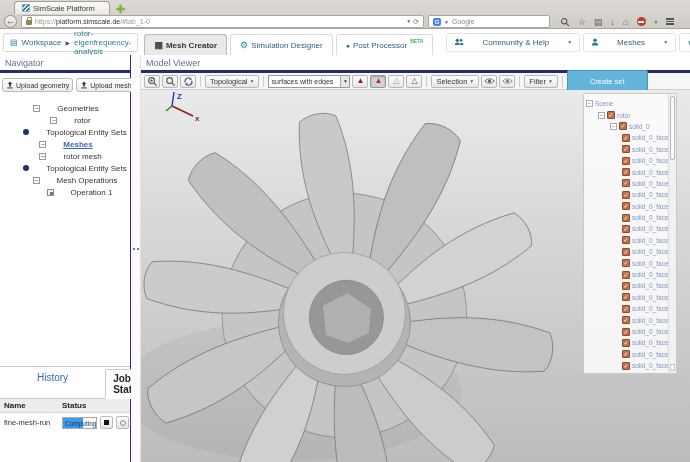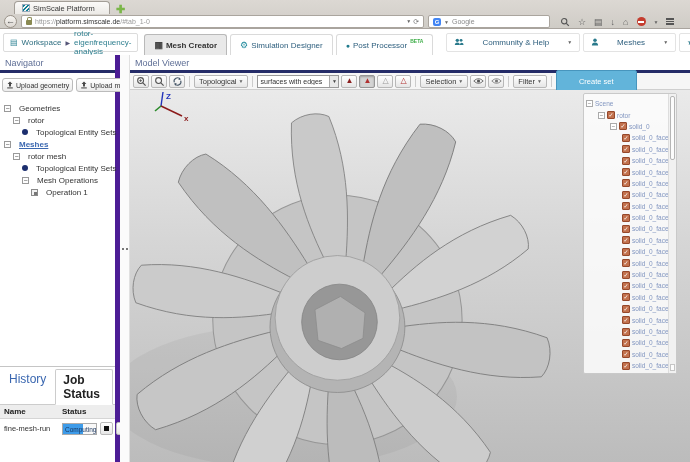--- a/index.html
+++ b/index.html
@@ -47,38 +47,38 @@
   .grid-ic { color:#444; font-size:9px; } .gear-ic { color:#1f8a9c; font-size:9px; } .dot-ic { color:#1f7a8c; font-size:7px; }
   .beta { font-size:5px; color:#3fae49; font-weight:bold; transform:translateY(-4px); }
   .hdr-menus { display:flex; margin-left:10px; gap:3px; }
   .menu-btn { display:flex; align-items:center; gap:18px; height:19px; padding:0 7px; font-size:8px; color:#2e5f7e;
     border:1px solid #e3e3e3; border-radius:2px; background:#fff; white-space:nowrap; }
   .star-ic { color:#2a7a8c; font-size:8px; }
   .plan { margin-left:auto; font-size:8px; font-weight:bold; color:#3fae49; white-space:nowrap; }
 
   
   .main { display:flex; height:407px; }
-  .left-panel { width:120px; flex:none; background:#fff; display:flex; flex-direction:column; border-right:5px solid #4c1d95; }
+  .left-panel { width:131px; flex:none; background:#fff; display:flex; flex-direction:column; border-right:1px solid #4c1d95; }
   .panel-title { font-size:9px; color:#5f6f96; padding:3px 5px 2px; border-bottom:3px solid #252c68; }
   .upload-row { display:flex; gap:3px; padding:5px 2px; }
   .btn-light { display:flex; align-items:center; gap:2px; border:1px solid #bbb; border-radius:3px;
     background:linear-gradient(#fff,#ececec); font-size:7px; color:#333; padding:2px 3px; white-space:nowrap; }
 
   .nav-tree { padding:5px 2px; font-size:8px; color:#333; }
-  .tree-row { display:flex; align-items:center; gap:8px; height:12px; white-space:nowrap; }
+  .tree-row { display:flex; align-items:center; gap:17px; height:12px; white-space:nowrap;justify-content:center; }
   .expander { width:7px; height:7px; flex:none; border:1px solid #999; background:#fdfdfd; font-size:7px;
     line-height:5px; text-align:center; color:#555; }
   .bullet { width:6px; height:6px; flex:none; border-radius:50%; background:#1c2f6e; }
   .boxicon { width:7px; height:7px; flex:none; border:1px solid #8a8a8a; background:#f2f2f2; position:relative; }
   .boxicon::after { content:""; position:absolute; left:2px; top:2px; width:3px; height:3px; background:#777; }
   .tree-row.selected .tree-label { color:#3a67b0; font-weight:bold; text-decoration:underline; }
 
   .job-section { margin-top:auto; border-top:1px solid #c5c5c5; height:96px; }
   .job-tabs { display:flex; gap:2px; padding:2px 2px 0; border-bottom:1px solid #ccc; }
-  .job-tab { font-size:12px; color:#3a67b0; padding:3px 7px; }
+  .job-tab { font-size:10px; color:#3a67b0; padding:3px 7px;margin-left:28px; }
   .job-tab.active { color:#222; font-weight:bold; border:1px solid #ccc; border-bottom:1px solid #fff;
     border-radius:2px 2px 0 0; margin-bottom:-1px; background:#fff; }
   .job-thead { display:flex; background:#ededed; border-bottom:1px solid #d5d5d5; font-size:8px; font-weight:bold;
     color:#222; padding:2px 4px; }
   .col-name { width:58px; flex:none; } .col-status { flex:1; }
   .job-row { display:flex; align-items:center; font-size:7.5px; color:#333; padding:3px 4px; gap:3px; }
   .job-name { width:55px; flex:none; }
   .progress { width:35px; height:12px; flex:none; border:1px solid #aaa; background:#f8f8f8; position:relative; overflow:hidden; }
   .progress-fill { position:absolute; left:0; top:0; bottom:0; background:#3d9be9; }
   .progress-label { position:absolute; left:2px; top:0; font-size:6.5px; line-height:11px; color:#17335c; }

